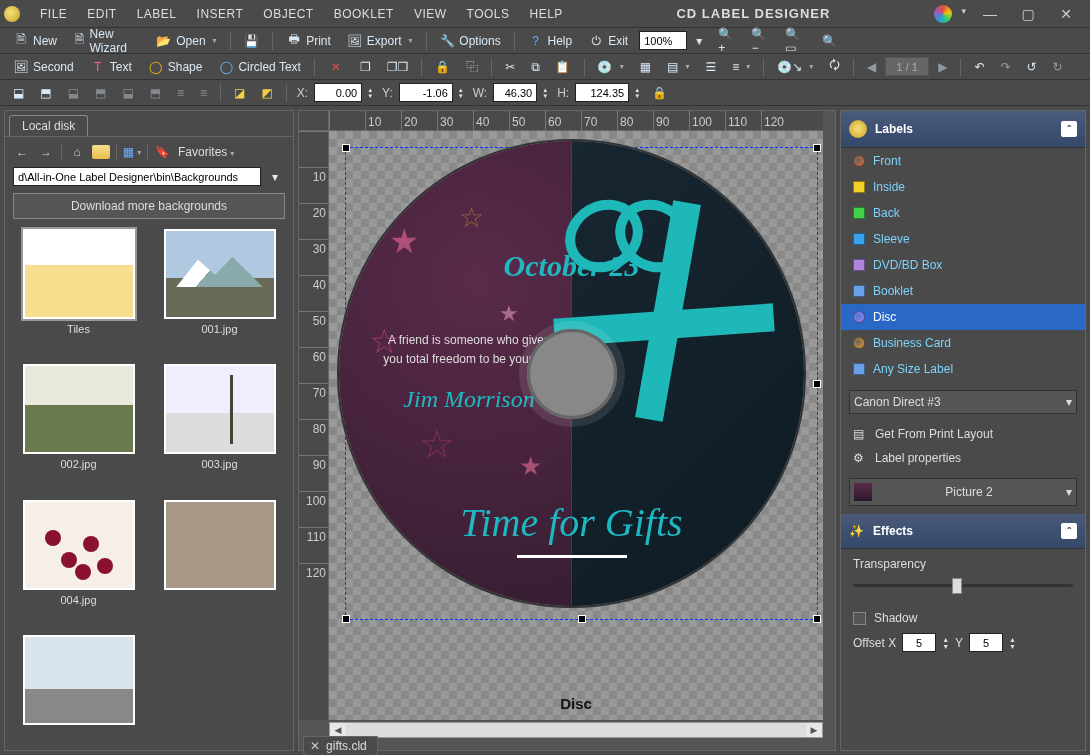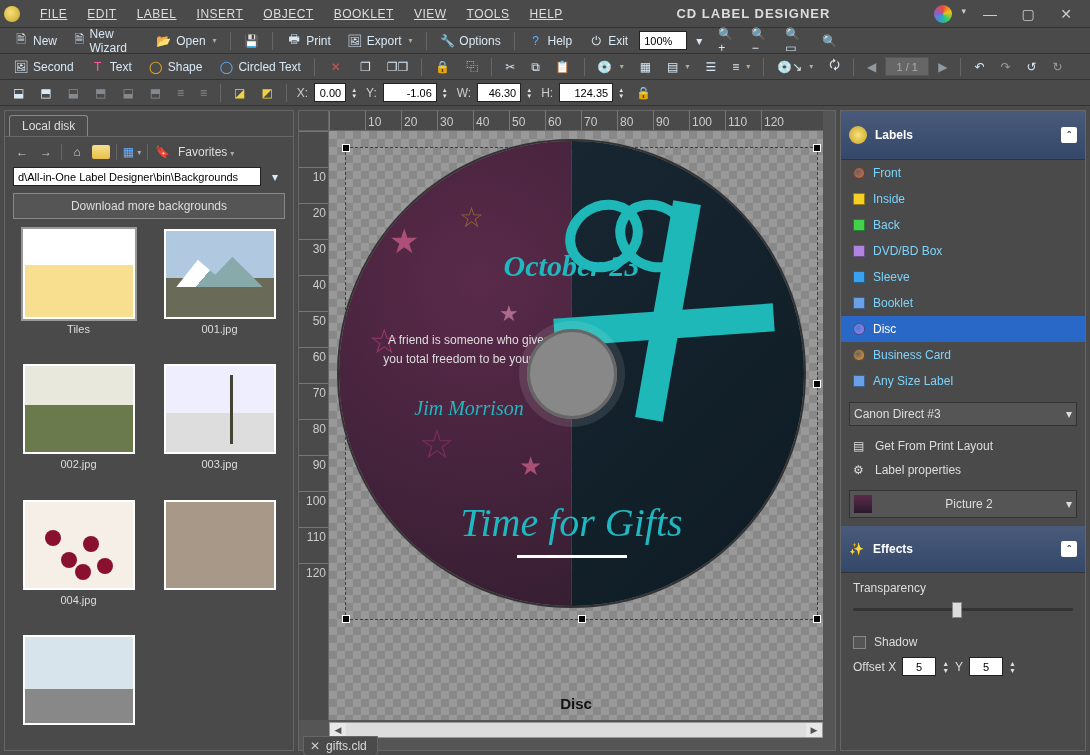--- a/index.html
+++ b/index.html
@@ -1,20 +1,20 @@
 <!DOCTYPE html>
 <html><head>
 <meta charset="utf-8">
 <style>
 * { margin:0; padding:0; box-sizing:border-box; font-family:"Segoe UI",Tahoma,sans-serif; font-size:12px; user-select:none; }
 body { width:1090px; height:755px; background:#4a4a4a; overflow:hidden; color:#ddd; }
 .titlebar { height:28px; background:#4a4a4a; display:flex; align-items:center; padding:0 4px; border-bottom:1px solid #333; }
 .titlebar .logo { width:16px; height:16px; background:radial-gradient(circle at 40% 40%,#f7e07a,#c9a227); border-radius:50%; margin-right:10px; }
 .menu-item { padding:4px 10px; color:#ddd; letter-spacing:0.5px; }
-.menu-item>span{ text-decoration:underline; }
+.menu-item>span{ }
 .title-center { flex:1; text-align:center; font-weight:bold; letter-spacing:1px; font-size:13px; color:#ddd; }
 .win-controls { display:flex; gap:22px; margin-right:12px; align-items:center; }
 .win-btn { width:16px; height:16px; display:flex; align-items:center; justify-content:center; color:#ccc; font-size:14px;}
 .palette { width:18px; height:18px; border-radius:50%; background:conic-gradient(#e74c3c,#f1c40f,#2ecc71,#3498db,#9b59b6,#e74c3c); margin-right:30px; position:relative;}
 .palette::after{content:"▾"; position:absolute; right:-14px; top:1px; font-size:9px; color:#ccc;}
 .toolbar { display:flex; align-items:center; padding:2px 6px; gap:2px; border-bottom:1px solid #333; background:#4a4a4a; height:26px; }
 .tbtn { display:flex; align-items:center; gap:4px; padding:2px 6px; color:#d8e8f5; border:1px solid transparent; border-radius:2px;}
 .ico { width:16px; height:16px; display:inline-flex; align-items:center; justify-content:center; font-size:12px; }
 .sep { width:1px; height:18px; background:#666; margin:0 4px; }
 .dropdown-caret::after { content:"▾"; font-size:8px; margin-left:3px; color:#aaa; }
@@ -51,33 +51,33 @@
 .ribbon::before, .ribbon::after { content:""; position:absolute; background:#1fb8b8; }
 .ribbon::before { width:28px; height:220px; left:90px; top:-20px; transform:rotate(10deg);}
 .ribbon::after { width:220px; height:28px; top:90px; left:-10px; transform:rotate(-4deg);}
 .bow { position:absolute; right:120px; top:60px; width:110px; height:80px;}
 .bow::before,.bow::after{content:"";position:absolute;width:60px;height:50px;border:10px solid #1fb8b8;border-radius:50%;}
 .bow::before{left:-10px;transform:rotate(-30deg);}
 .bow::after{right:-10px;transform:rotate(30deg);}
 .disc-hole { position:absolute; width:90px; height:90px; background:#888; border-radius:50%; left:calc(50% - 45px); top:calc(50% - 45px); box-shadow:inset 0 0 0 3px #666, 0 0 0 8px rgba(255,255,255,0.1);}
 .curved-date { position:absolute; top:108px; left:50%; transform:translateX(-50%); font-family:"Brush Script MT",cursive; font-size:30px; color:#1fb8c0; font-weight:bold; font-style:italic;}
 .quote { position:absolute; left:40px; top:190px; width:180px; text-align:center; color:#ddd; font-family:Georgia,serif; font-size:14px; line-height:1.35;}
-.quote em { display:block; margin-top:26px; font-family:"Brush Script MT",cursive; color:#1fb8c0; font-size:20px; font-style:italic;text-align:center;}
+.quote em { display:block; margin-top:14px; font-family:"Brush Script MT",cursive; color:#1fb8c0; font-size:24px; font-style:italic;text-align:center;}
 .title-script { position:absolute; bottom:60px; left:50%; transform:translateX(-50%); font-family:"Brush Script MT",cursive; color:#1fb8c0; font-size:40px; font-style:italic; white-space:nowrap;}
 .title-underline { position:absolute; bottom:48px; left:50%; transform:translateX(-50%); width:110px; height:3px; background:#fff;}
 .sel-box { position:absolute; left:6px; top:6px; width:473px; height:473px; border:1px dashed #003cff; }
 .handle { position:absolute; width:8px; height:8px; background:#000; border:1px solid #fff; }
 .canvas-label { position:absolute; bottom:8px; left:50%; transform:translateX(-50%); font-weight:bold; color:#111; font-size:15px;}
 .hscroll { position:absolute; left:30px; right:12px; bottom:12px; height:16px; background:#ddd; border:1px solid #999;}
 .hscroll .btn { position:absolute; top:0; width:16px; height:14px; background:#e8e8e8; display:flex; align-items:center; justify-content:center; font-size:9px; color:#555;}
 .hscroll .btn.l{left:0;} .hscroll .btn.r{right:0;}
 .file-tab { position:absolute; bottom:-6px; left:4px; display:flex; align-items:center; gap:6px; background:#4a4a4a; border:1px solid #666; padding:2px 10px 2px 6px; border-radius:0 0 4px 4px; font-size:11px;}
 .file-tab .x { color:#ccc; }
 .right-panel { width:246px; background:#4a4a4a; margin:4px; border:1px solid #666; overflow:auto;}
-.panel-hdr { background:linear-gradient(#4a5a7a,#34486a); display:flex; align-items:center; gap:8px; padding:15px 8px; color:#fff; font-weight:bold; border-bottom:1px solid #333;}
+.panel-hdr { background:linear-gradient(#4a5a7a,#34486a); display:flex; align-items:center; gap:8px; padding:9px 8px; color:#fff; font-weight:bold; border-bottom:1px solid #333;}
 .panel-hdr .collapse { margin-left:auto; width:16px; height:16px; background:#fff; color:#345; display:flex; align-items:center; justify-content:center; font-size:11px; border-radius:2px;}
 .label-list { padding:0; }
 .label-item { display:flex; align-items:center; gap:8px; padding:6px 12px; color:#7dd3fc;}
 .label-item.sel { background:#2a68c8; color:#fff; }
 .dot { width:12px; height:12px; border-radius:50%; }
 .sq { width:12px; height:12px; }
 .sel-row { margin:8px; }
 .sel-row select, .sel-row .combo { width:100%; background:#555; border:1px solid #333; color:#ddd; padding:4px; display:flex; align-items:center; gap:6px;}
 .link-row { display:flex; align-items:center; gap:8px; padding:5px 12px; color:#ddd; }
 .link-row .ic { width:14px; height:14px; }
@@ -231,21 +231,21 @@
   <div class="tbtn" style="opacity:.4;">⬒</div>
   <div class="tbtn" style="opacity:.4;">⬓</div>
   <div class="tbtn" style="opacity:.4;">⬒</div>
   <div class="tbtn" style="opacity:.4;">≡</div>
   <div class="tbtn" style="opacity:.4;">≡</div>
   <div class="sep"></div>
   <div class="tbtn" style="color:#f0d040;">◪</div>
   <div class="tbtn" style="color:#f0d040;">◩</div>
   <div class="sep"></div>
   <span class="lbl">X:</span>
-  <div class="field" style="width:32px;justify-content:flex-end;">0.00</div>
+  <div class="field" style="width:48px;justify-content:flex-end;">0.00</div>
   <div class="tbtn" style="flex-direction:column;font-size:6px;line-height:6px;padding:0 2px;">▲<br>▼</div>
   <span class="lbl">Y:</span>
   <div class="field" style="width:54px;justify-content:flex-end;">-1.06</div>
   <div class="tbtn" style="flex-direction:column;font-size:6px;line-height:6px;padding:0 2px;">▲<br>▼</div>
   <span class="lbl">W:</span>
   <div class="field" style="width:44px;justify-content:flex-end;">46.30</div>
   <div class="tbtn" style="flex-direction:column;font-size:6px;line-height:6px;padding:0 2px;">▲<br>▼</div>
   <span class="lbl">H:</span>
   <div class="field" style="width:54px;justify-content:flex-end;">124.35</div>
   <div class="tbtn" style="flex-direction:column;font-size:6px;line-height:6px;padding:0 2px;">▲<br>▼</div>
@@ -398,26 +398,26 @@
         </div>
         <div class="label-item">
           <span class="sq" style="background: rgb(244, 208, 36); border: 1px solid rgba(0, 0, 0, 0.4);"></span>
           <span>Inside</span>
         </div>
         <div class="label-item">
           <span class="sq" style="background: rgb(66, 210, 74); border: 1px solid rgba(0, 0, 0, 0.4);"></span>
           <span>Back</span>
         </div>
         <div class="label-item">
+          <span class="sq" style="background: rgb(58, 160, 240); border: 1px solid rgba(0, 0, 0, 0.4);"></span>
+          <span>Sleeve</span>
+        </div>
+        <div class="label-item">
           <span class="sq" style="background: rgb(176, 132, 224); border: 1px solid rgba(0, 0, 0, 0.4);"></span>
           <span>DVD/BD Box</span>
-        </div>
-        <div class="label-item">
-          <span class="sq" style="background: rgb(58, 160, 240); border: 1px solid rgba(0, 0, 0, 0.4);"></span>
-          <span>Sleeve</span>
         </div>
         <div class="label-item">
           <span class="sq" style="background: rgb(106, 160, 232); border: 1px solid rgba(0, 0, 0, 0.4);"></span>
           <span>Booklet</span>
         </div>
         <div class="label-item sel">
           <span class="dot" style="background: radial-gradient(circle at 40% 40%, rgba(255, 255, 255, 0.133), rgb(176, 128, 248)); border: 1px solid rgba(0, 0, 0, 0.4);"></span>
           <span>Disc</span>
         </div>
         <div class="label-item">

